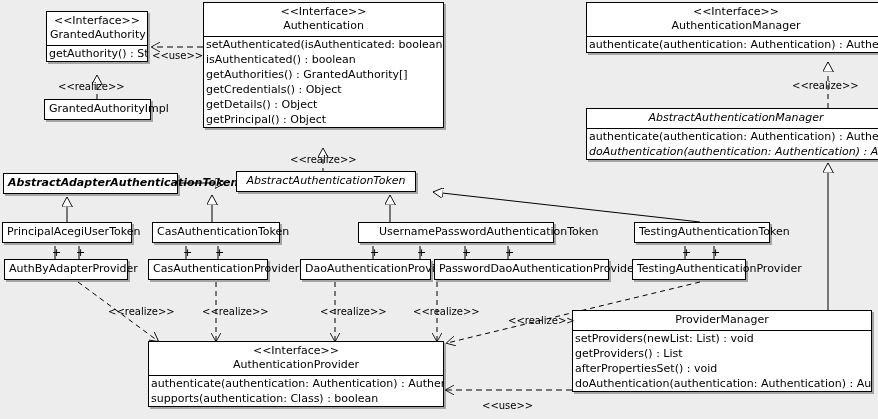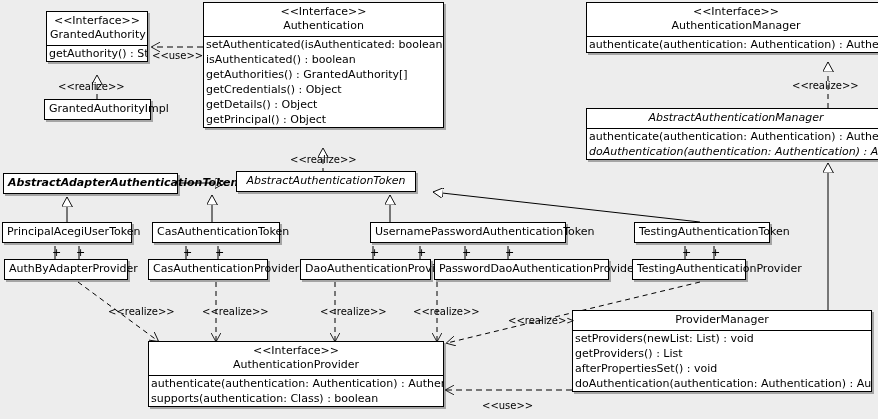--- a/index.html
+++ b/index.html
@@ -186,21 +186,21 @@
       <span class="nm">PrincipalAcegiUserToken</span>
     </div>
   </div>
 
   <div class="node compact" style="left:152px;top:222px;width:128px;">
     <div class="hdr">
       <span class="nm">CasAuthenticationToken</span>
     </div>
   </div>
 
-  <div class="node compact" style="left:370px;top:222px;width:196px;">
+  <div class="node compact" style="left:358px;top:222px;width:196px;padding-left:16px;">
     <div class="hdr">
       <span class="nm">UsernamePasswordAuthenticationToken</span>
     </div>
   </div>
 
   <div class="node compact" style="left:634px;top:222px;width:136px;">
     <div class="hdr">
       <span class="nm">TestingAuthenticationToken</span>
     </div>
   </div>

